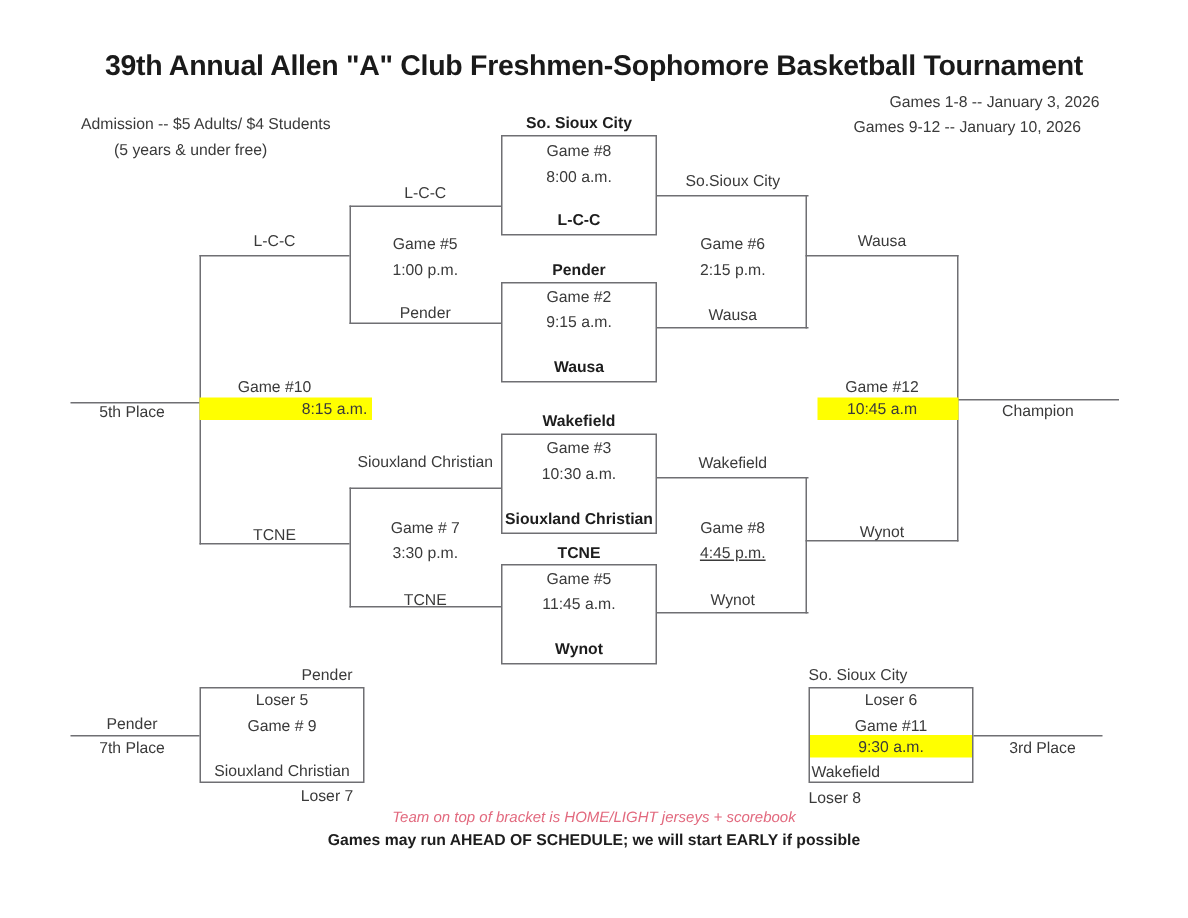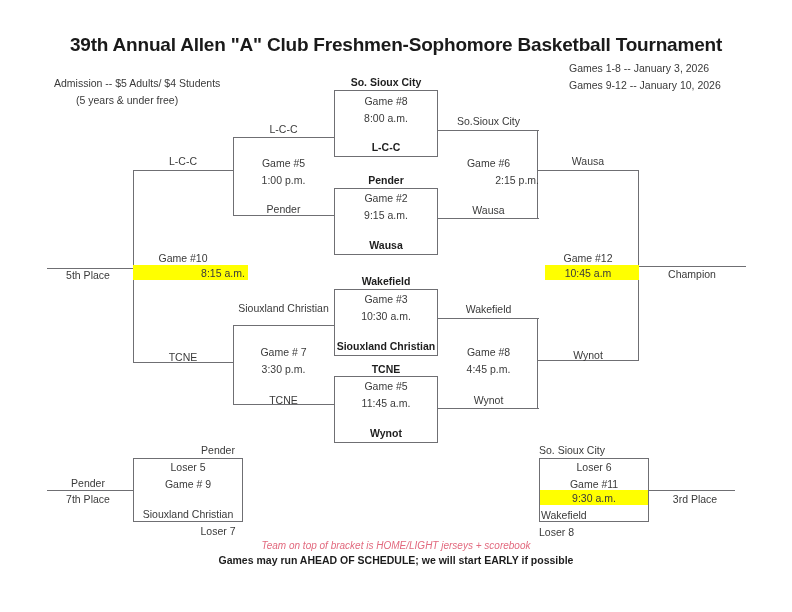--- a/index.html
+++ b/index.html
@@ -51,21 +51,21 @@
 </head>
 <body>
 
 <div id="stage">
 
   <div class="abs title ctr" style="left:0;top:34px;width:792px;">39th Annual Allen "A" Club Freshmen-Sophomore Basketball Tournament</div>
 
   <div class="abs t" style="left:54px;top:77px;">Admission -- $5 Adults/ $4 Students</div>
   <div class="abs t" style="left:76px;top:94px;">(5 years &amp; under free)</div>
 
-  <div class="abs t" style="left:569px;top:62px;text-align:right;">Games 1-8 -- January 3, 2026</div>
+  <div class="abs t" style="left:593px;top:62px;text-align:right;">Games 1-8 -- January 3, 2026</div>
   <div class="abs t" style="left:569px;top:79px;">Games 9-12 -- January 10, 2026</div>
 
   <div class="box" style="left:334px;top:90px;width:104px;height:67px;"></div>
   <div class="abs t b ctr" style="left:334px;top:76px;width:104px;">So. Sioux City</div>
   <div class="abs t ctr" style="left:334px;top:95px;width:104px;">Game #8</div>
   <div class="abs t ctr" style="left:334px;top:112px;width:104px;">8:00 a.m.</div>
   <div class="abs t b ctr" style="left:334px;top:141px;width:104px;">L-C-C</div>
 
   <div class="box" style="left:334px;top:188px;width:104px;height:67px;"></div>
   <div class="abs t b ctr" style="left:334px;top:174px;width:104px;">Pender</div>
@@ -91,37 +91,37 @@
   <div class="abs t ctr" style="left:233px;top:123px;width:101px;">L-C-C</div>
   <div class="abs t ctr" style="left:233px;top:157px;width:101px;">Game #5</div>
   <div class="abs t ctr" style="left:233px;top:174px;width:101px;">1:00 p.m.</div>
   <div class="abs t ctr" style="left:233px;top:203px;width:101px;">Pender</div>
 
   <div class="ln hl" style="left:438px;top:130px;width:101px;"></div>
   <div class="ln hl" style="left:438px;top:218px;width:101px;"></div>
   <div class="ln vl" style="left:537px;top:130px;height:89px;"></div>
   <div class="abs t ctr" style="left:438px;top:115px;width:101px;">So.Sioux City</div>
   <div class="abs t ctr" style="left:438px;top:157px;width:101px;">Game #6</div>
-  <div class="abs t ctr" style="left:438px;top:174px;width:101px;text-align:right;">2:15 p.m.</div>
+  <div class="abs t ctr" style="left:438px;top:174px;width:101px;">2:15 p.m.</div>
   <div class="abs t ctr" style="left:438px;top:204px;width:101px;">Wausa</div>
 
   <div class="ln hl" style="left:233px;top:325px;width:101px;"></div>
   <div class="ln hl" style="left:233px;top:404px;width:101px;"></div>
   <div class="ln vl" style="left:233px;top:325px;height:80px;"></div>
   <div class="abs t ctr" style="left:223px;top:302px;width:121px;">Siouxland Christian</div>
   <div class="abs t ctr" style="left:233px;top:346px;width:101px;">Game # 7</div>
   <div class="abs t ctr" style="left:233px;top:363px;width:101px;">3:30 p.m.</div>
   <div class="abs t ctr" style="left:233px;top:394px;width:101px;">TCNE</div>
 
   <div class="ln hl" style="left:438px;top:318px;width:101px;"></div>
   <div class="ln hl" style="left:438px;top:408px;width:101px;"></div>
   <div class="ln vl" style="left:537px;top:318px;height:91px;"></div>
   <div class="abs t ctr" style="left:438px;top:303px;width:101px;">Wakefield</div>
   <div class="abs t ctr" style="left:438px;top:346px;width:101px;">Game #8</div>
-  <div class="abs t ctr" style="left:438px;top:363px;width:101px;">4:45 p.m.</div>
+  <div class="abs t ctr" style="left:438px;top:363px;width:101px;text-decoration:underline;">4:45 p.m.</div>
   <div class="abs t ctr" style="left:438px;top:394px;width:101px;">Wynot</div>
 
   <div class="ln hl" style="left:133px;top:170px;width:100px;"></div>
   <div class="ln hl" style="left:133px;top:362px;width:100px;"></div>
   <div class="ln vl" style="left:133px;top:170px;height:193px;"></div>
   <div class="ln hl" style="left:47px;top:268px;width:86px;"></div>
   <div class="abs t ctr" style="left:133px;top:155px;width:100px;">L-C-C</div>
   <div class="abs t ctr" style="left:133px;top:351px;width:100px;">TCNE</div>
   <div class="abs t ctr" style="left:133px;top:252px;width:100px;">Game #10</div>
   <div class="hilite" style="left:133px;top:265px;width:115px;height:15px;"></div>

